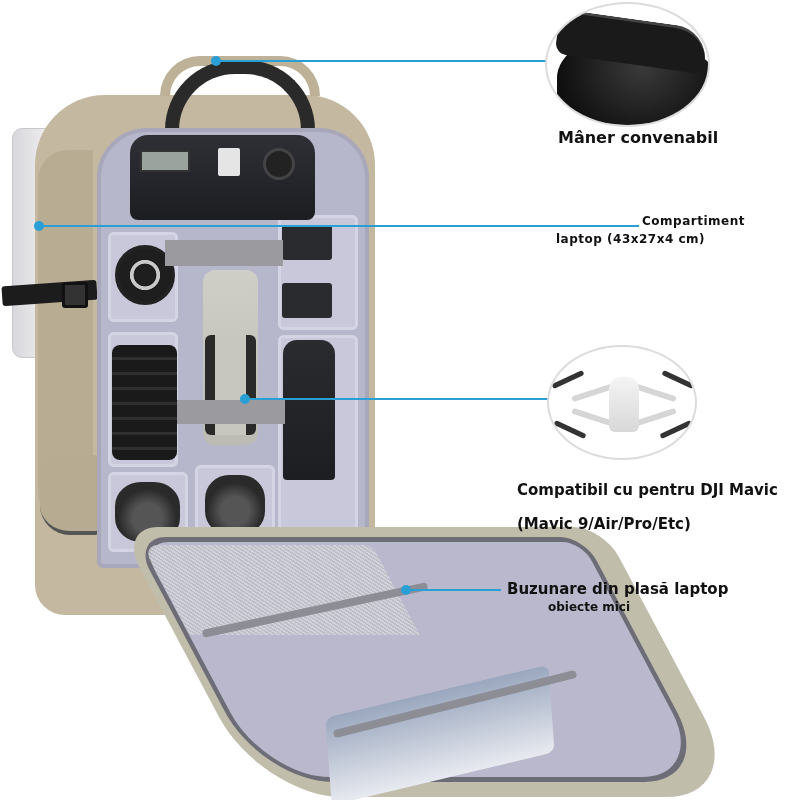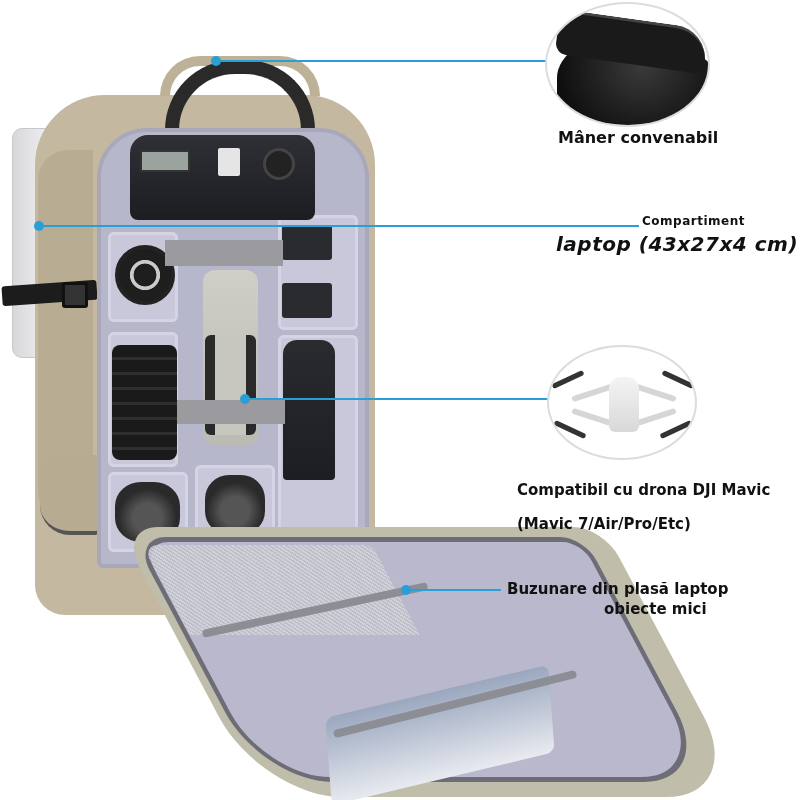--- a/index.html
+++ b/index.html
@@ -55,25 +55,25 @@
   .handle-closeup-strap { left: 10px; top: 15px; width: 150px; height: 45px; background: #1a1a1a; border-radius: 30px 60px 20px 20px; transform: rotate(8deg); border-top: 3px solid #444; }
   .drone-circle { left: 547px; top: 345px; width: 150px; height: 115px; }
   .d-body { left: 60px; top: 30px; width: 30px; height: 55px; background: linear-gradient(#f4f4f4, #d8d8d8); border-radius: 12px 12px 6px 6px; }
   .d-arm { width: 48px; height: 6px; background: #d6d6d6; border-radius: 3px; }
   .d-prop { width: 34px; height: 5px; background: #333; border-radius: 3px; }
 
   
   .label { font-family: "DejaVu Sans", sans-serif; font-weight: bold; color: #111; white-space: nowrap; }
   .lbl-handle { left: 558px; top: 128px; font-size: 16px; }
   .lbl-laptop1 { left: 642px; top: 214px; font-size: 12px; letter-spacing: 0.5px; }
-  .lbl-laptop2 { left: 556px; top: 232px; font-size: 20px; letter-spacing: 0.5px; font-style: italic; }
+  .lbl-laptop2 { left: 556px; top: 232px; font-size: 12px; letter-spacing: 0.5px; }
   .lbl-drone1 { left: 517px; top: 481px; font-size: 15px; }
   .lbl-drone2 { left: 517px; top: 515px; font-size: 15px; }
   .lbl-mesh1 { left: 507px; top: 580px; font-size: 15px; }
-  .lbl-mesh2 { left: 604px; top: 600px; font-size: 15px; }
+  .lbl-mesh2 { left: 548px; top: 600px; font-size: 12px; }
 </style>
 </head>
 <body>
 
 <div class="abs" style="left:0;top:0;width:540px;height:800px;">
   <div class="abs laptop"></div>
   <div class="abs bag-back"></div>
   <div class="abs bag-side"></div>
   <div class="abs handle-wrap"></div>
   <div class="abs handle"></div>
@@ -132,19 +132,19 @@
   <div class="abs d-arm" style="left:22px;top:42px;transform:rotate(-18deg);"></div>
   <div class="abs d-arm" style="left:80px;top:42px;transform:rotate(18deg);"></div>
   <div class="abs d-arm" style="left:22px;top:68px;transform:rotate(18deg);"></div>
   <div class="abs d-arm" style="left:80px;top:68px;transform:rotate(-18deg);"></div>
   <div class="abs d-prop" style="left:2px;top:30px;transform:rotate(-25deg);"></div>
   <div class="abs d-prop" style="left:112px;top:30px;transform:rotate(25deg);"></div>
   <div class="abs d-prop" style="left:4px;top:80px;transform:rotate(25deg);"></div>
   <div class="abs d-prop" style="left:110px;top:80px;transform:rotate(-25deg);"></div>
   <div class="abs d-body"></div>
 </div>
-<div class="abs label lbl-drone1">Compatibil cu drona DJI Mavic</div>
-<div class="abs label lbl-drone2">(Mavic 7/Air/Pro/Etc)</div>
+<div class="abs label lbl-drone1">Compatibil cu pentru DJI Mavic</div>
+<div class="abs label lbl-drone2">(Mavic 9/Air/Pro/Etc)</div>
 
 <div class="abs dot" style="left:401px;top:585px;"></div>
 <div class="abs line" style="left:406px;top:589px;width:95px;"></div>
 <div class="abs label lbl-mesh1">Buzunare din plasă laptop</div>
 <div class="abs label lbl-mesh2">obiecte mici</div>
 
 </body></html>

